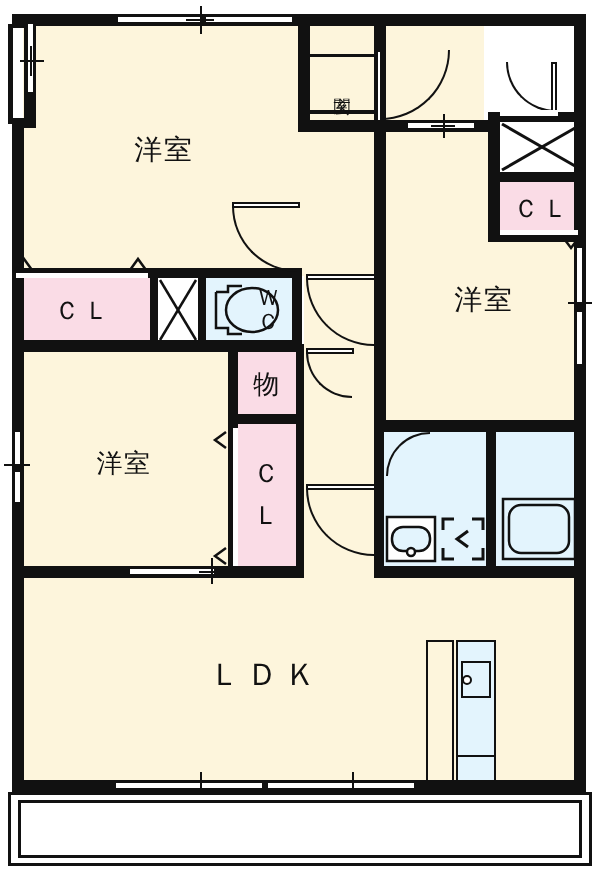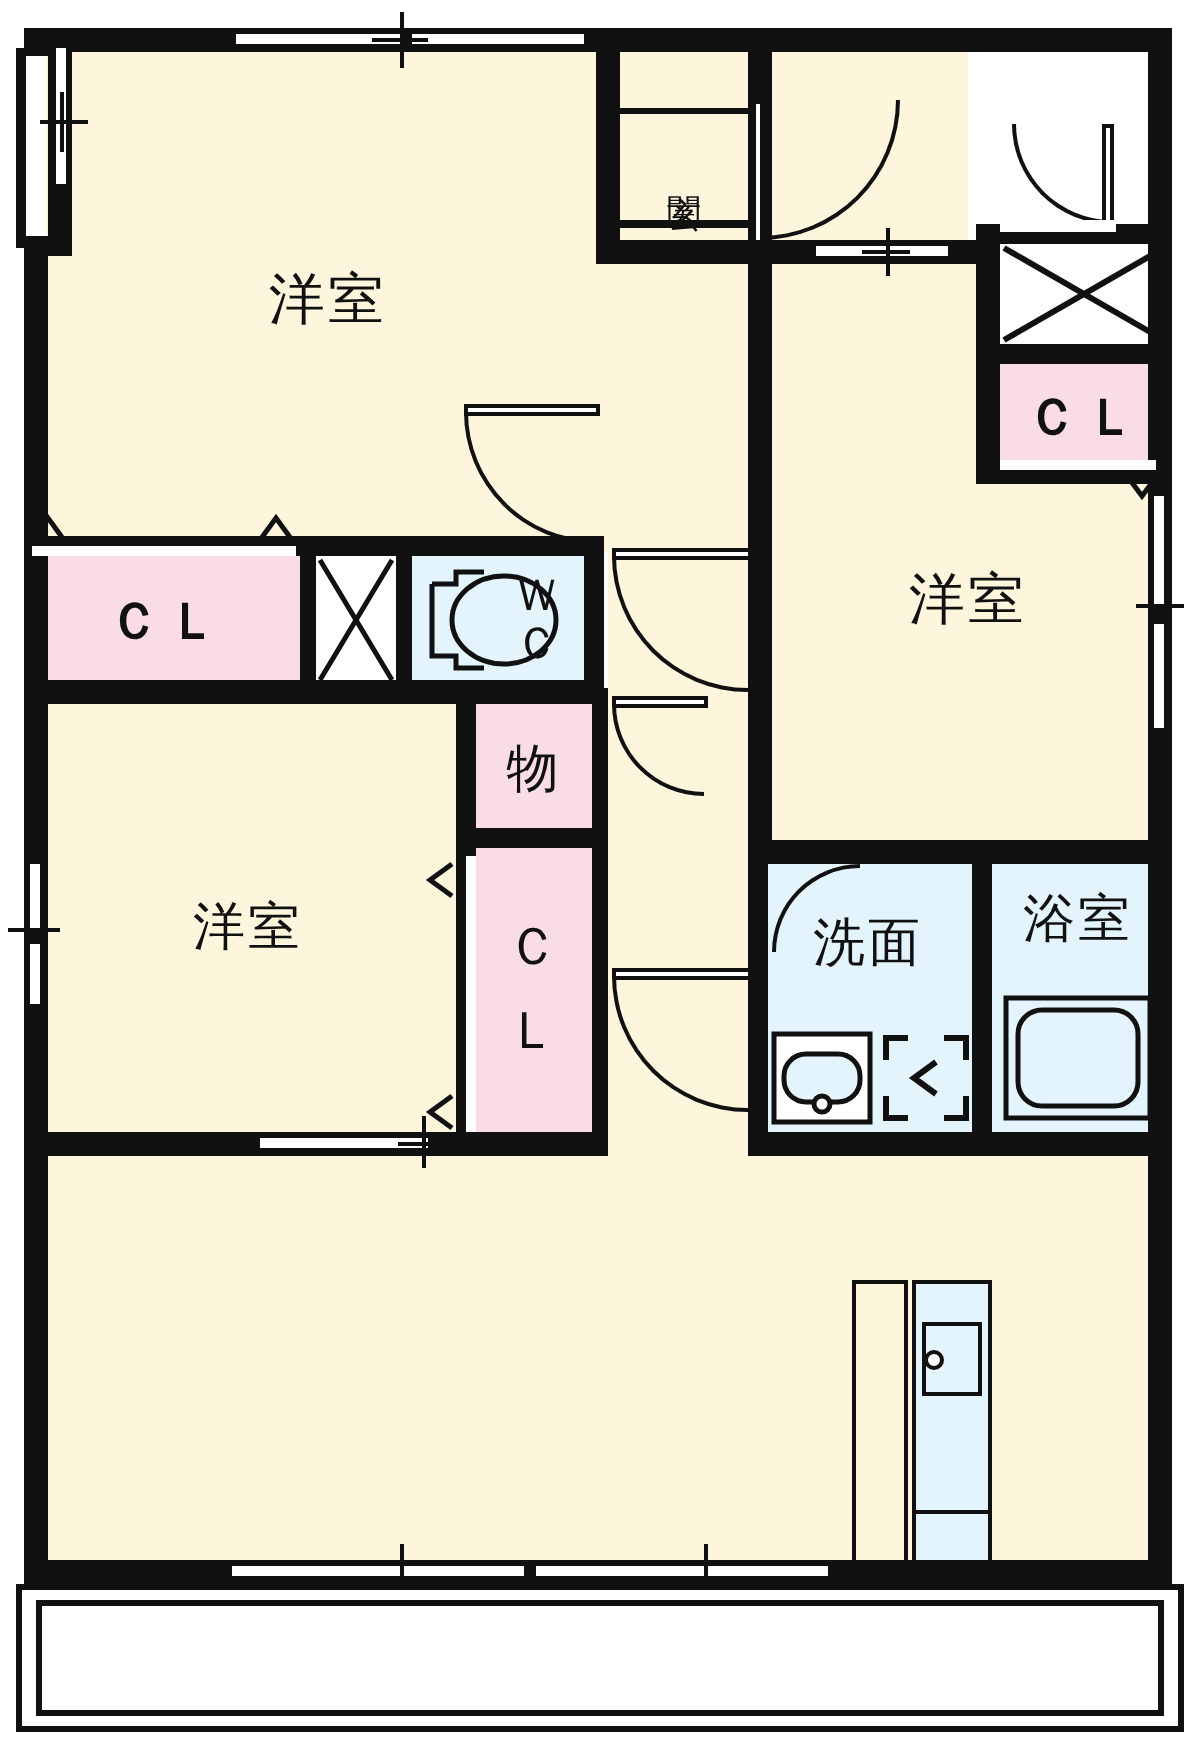--- a/index.html
+++ b/index.html
@@ -34,21 +34,21 @@
     letter-spacing: 0.06em;
     white-space: nowrap;
     pointer-events: none;
   }
   .jp { font-family: Liberation Serif, serif; }
   .f28 { font-size: 28px; }
   .f26 { font-size: 26px; }
   .f22 { font-size: 22px; }
   .f17 { font-size: 17px; }
   .vert { writing-mode: vertical-rl; text-orientation: upright; letter-spacing: 0.02em; }
-  .cl-label { font-size: 25px; letter-spacing: 0.18em; font-weight: 700; }
+  .cl-label { font-size: 25px; letter-spacing: 0.18em; font-weight: 400; }
   .ldk-label { font-size: 31px; letter-spacing: 0.22em; font-weight: 500; }
   .balc-label { font-size: 27px; letter-spacing: 0.14em; }
 
   
   .arc { border: 2.5px solid #111111; background: transparent; }
   .arc-br { border-radius: 0 0 100% 0; border-top: none; border-left: none; }
   .arc-bl { border-radius: 0 0 0 100%; border-top: none; border-right: none; }
   .arc-tl { border-radius: 100% 0 0 0; border-bottom: none; border-right: none; }
 
   .leaf { background: #ffffff; border: 2.5px solid #111111; }
@@ -257,19 +257,18 @@
   <div class="abs label f22" style="left:252px; top:286px; width:34px; height:24px;">Ｗ</div>
   <div class="abs label f22" style="left:252px; top:310px; width:34px; height:24px;">Ｃ</div>
 
   <div class="abs label jp f26" style="left:240px; top:366px; width:54px; height:36px;">物</div>
 
   <div class="abs label f26" style="left:242px; top:456px; width:50px; height:34px;">Ｃ</div>
   <div class="abs label f26" style="left:242px; top:498px; width:50px; height:34px;">Ｌ</div>
 
   <div class="abs label jp f26" style="left:68px; top:444px; width:112px; height:38px;">洋室</div>
 
-  <div class="abs label jp f26" style="left:386px; top:452px; width:96px; height:38px;">洗面</div>
-
-  <div class="abs label jp f26" style="left:498px; top:440px; width:82px; height:38px;">浴室</div>
-
+
+
+  <div class="abs label ldk-label" style="left:186px; top:652px; width:160px; height:46px;">ＬＤＫ</div>
 
 
 </div>
 
 </body></html>

